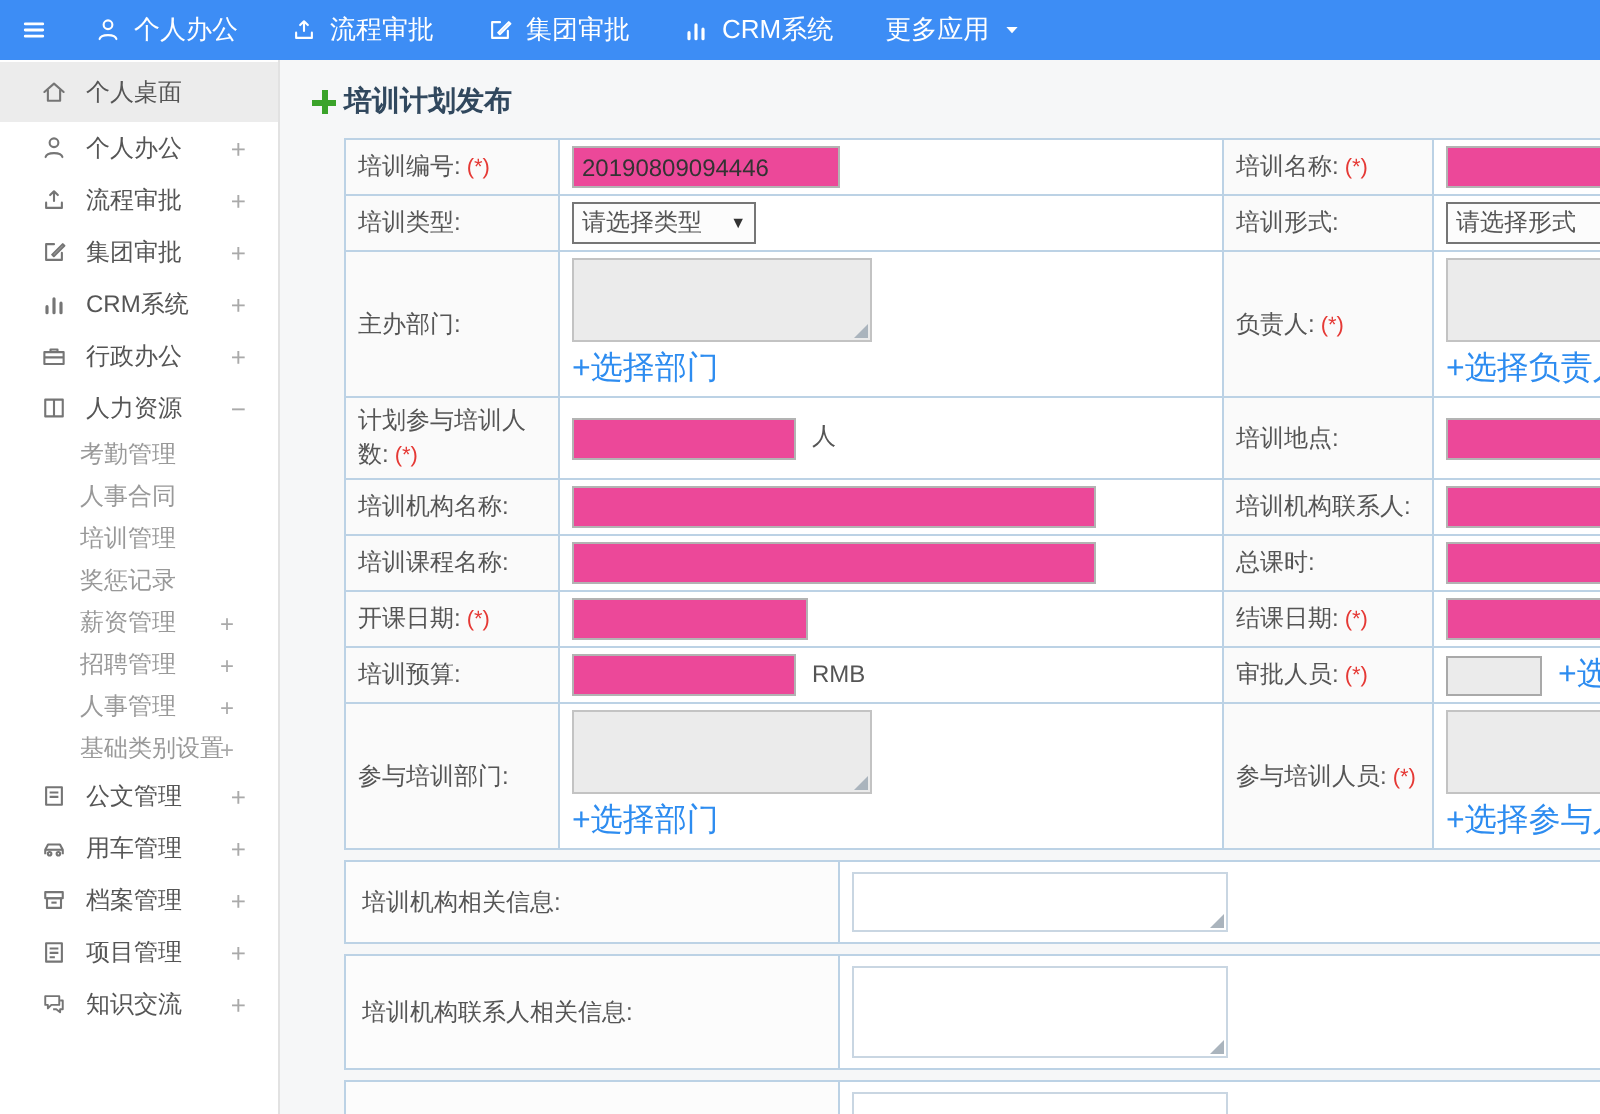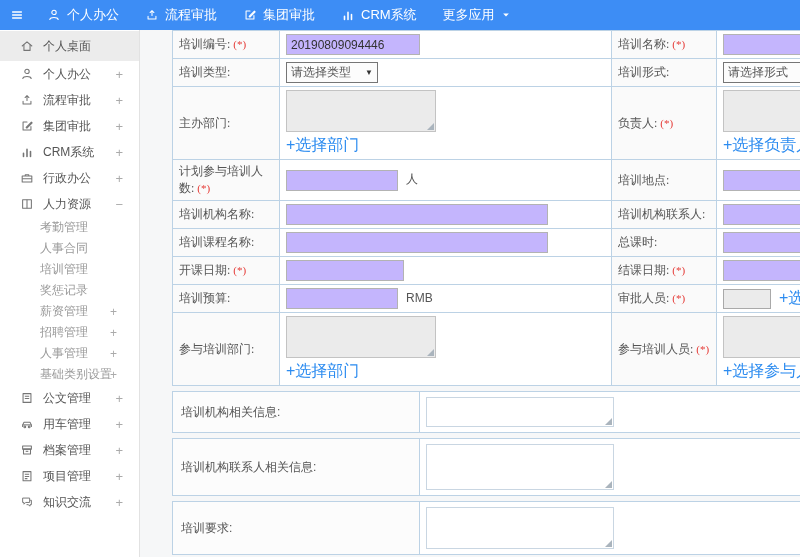--- a/index.html
+++ b/index.html
@@ -31,25 +31,25 @@
   .page-title { display:flex; align-items:center; gap:4px; margin:12px 0 9px 16px;
     font-size:14px; font-weight:bold; color:#31485e; }
   .plus-ico { position:relative; width:12px; height:12px; display:inline-block; }
   .plus-ico::before { content:""; position:absolute; left:4.5px; top:0; width:3px; height:12px; background:#3aa32a; }
   .plus-ico::after  { content:""; position:absolute; top:4.5px; left:0; width:12px; height:3px; background:#3aa32a; }
 
   
   .form-wrap { margin-left:32px; width:852px; }
   table.grid { border-collapse:collapse; width:852px; table-layout:fixed; background:#fff; }
   table.grid td { border:1px solid #bcd2e5; font-size:12px; color:#555; padding:3px 6px; vertical-align:middle; }
-  td.lbl { background:#fafafa; padding-left:8px; height:23px;font-family:Liberation Serif, serif; }
+  td.lbl { background:#fafafa; padding-left:8px; height:23px; }
   td.fld { background:#fff; }
   .req { color:#e53935; font-size:11px; margin-left:3px; }
 
-  .inp { height:21px; border:1px solid #b3b3b3; background:#c4b5fd; font-size:12px; color:#333;
+  .inp { height:21px; border:1px solid #b3b3b3; background:#ec4899; font-size:12px; color:#333;
     padding:0 4px; font-family:inherit; vertical-align:middle; }
   .w-sm  { width:112px; } .w-md { width:134px; } .w-lg { width:262px; } .w-date { width:118px; }
   .inp.gray-box { background:#ebebeb; border-color:#a9a9a9; width:48px; height:20px; margin-right:8px; }
   .suffix { margin-left:8px; color:#555; font-size:12px; }
 
   .sel { display:inline-flex; align-items:center; justify-content:space-between; width:92px; height:21px;
     border:1px solid #767676; background:#fcfcfc; padding:0 4px; font-size:12px; color:#555; cursor:pointer; }
   .sel-caret { font-size:8px; color:#333; margin-left:5px; }
 
   .pick-area { width:150px; height:42px; background:#ebebeb; border:1px solid #c3c3c3; position:relative; cursor:text; }
@@ -305,20 +305,24 @@
       <div class="side-item">
         <svg class="icon">
           <use href="#sym-chat-icon"></use>
         </svg>
         <span>知识交流</span>
         <span class="expand">+</span>
       </div>
     </div>
 
   <div class="content">
+    <div class="page-title">
+      <span class="plus-ico"></span>
+      <span>培训计划发布</span>
+    </div>
     <div class="form-wrap">
       <table class="grid">
         <colgroup>
             <col style="width:107px">
             <col style="width:332px">
             <col style="width:105px">
             <col style="width:308px">
           </colgroup>
         <tbody>
             <tr>

